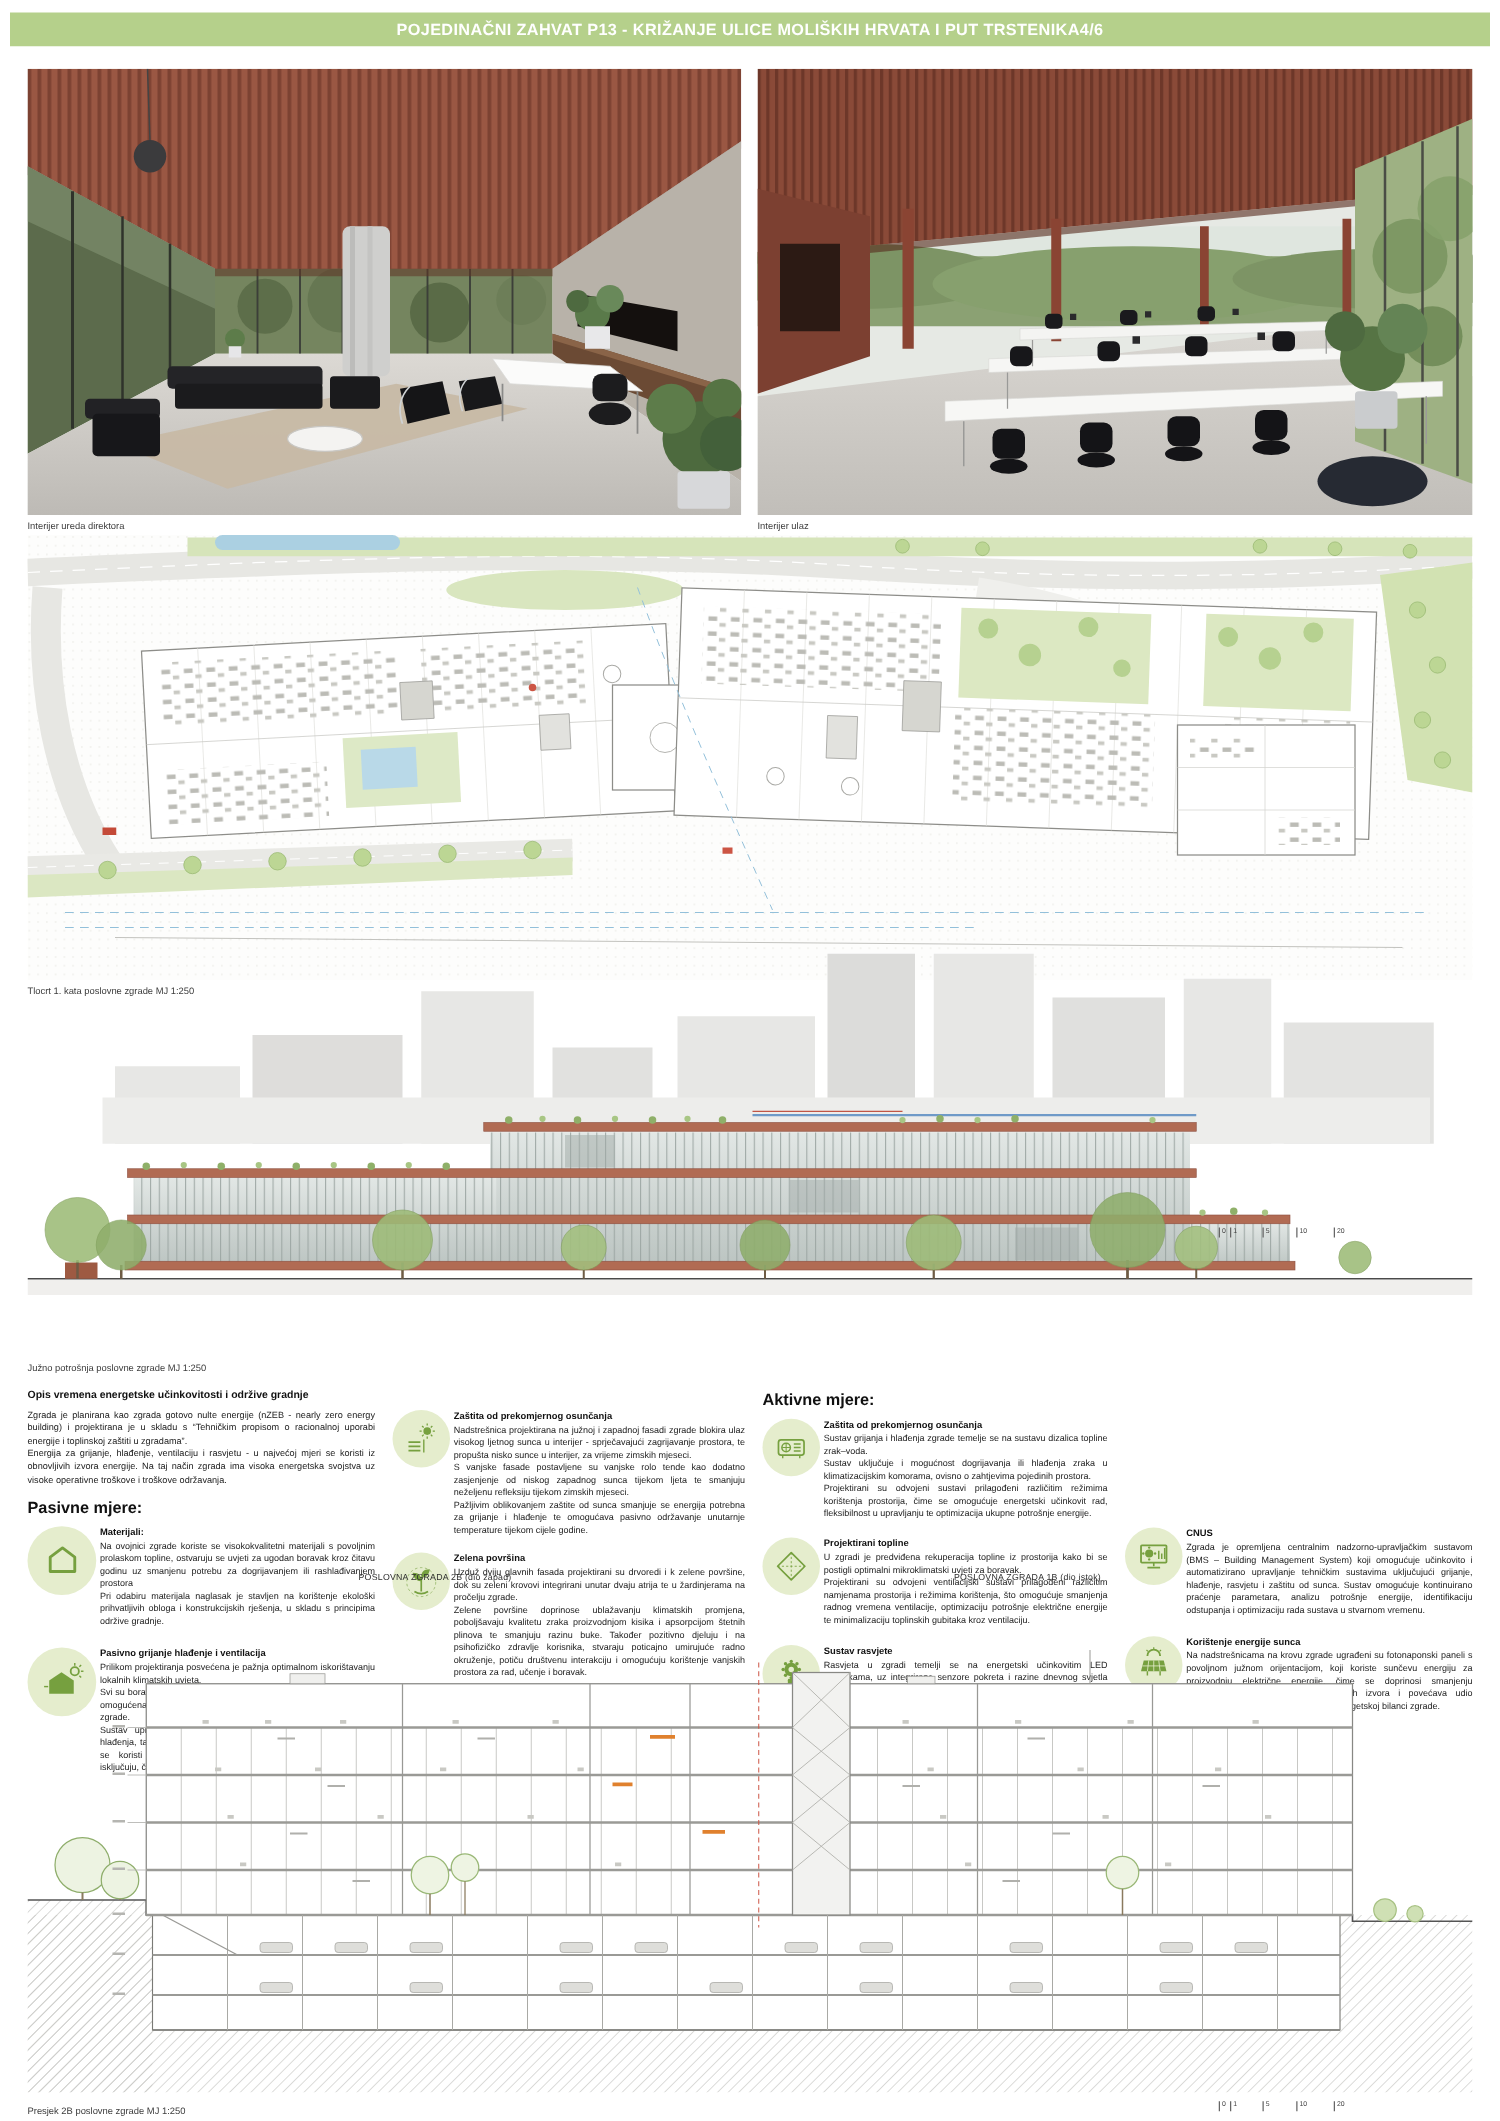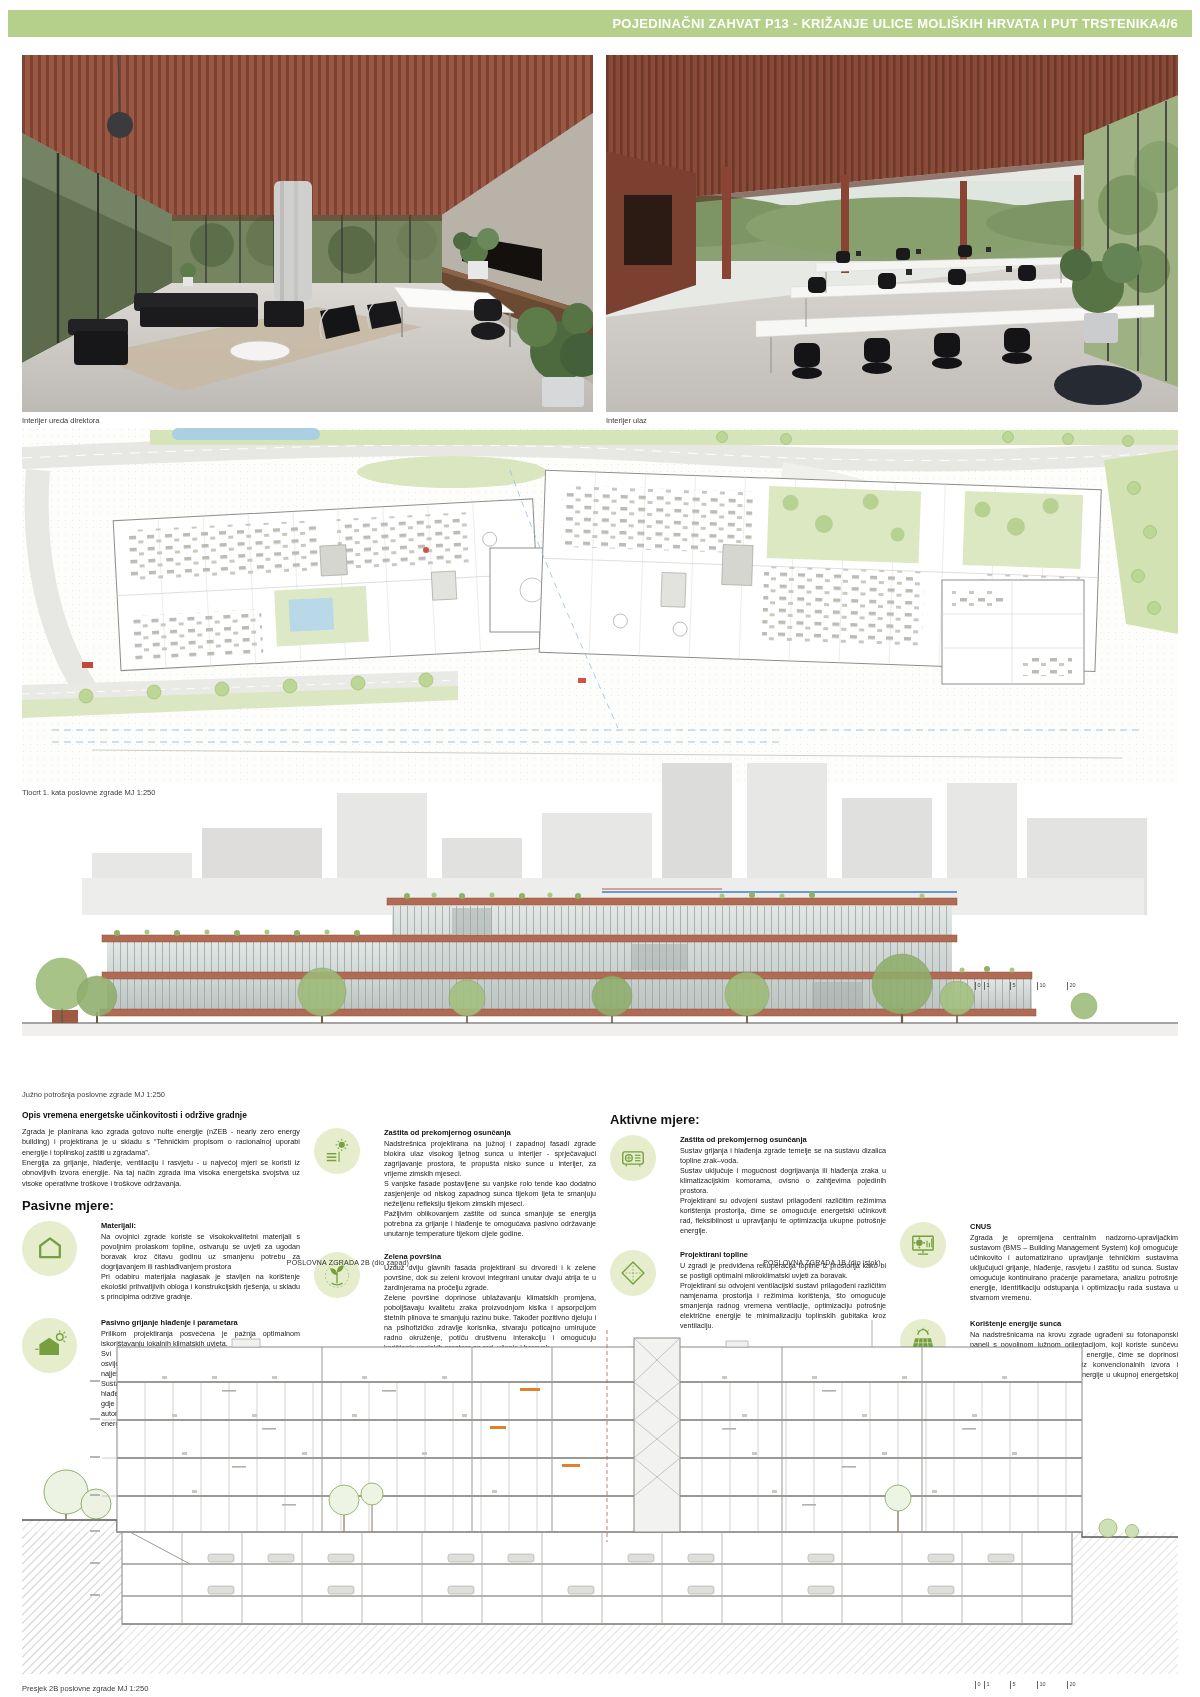--- a/index.html
+++ b/index.html
@@ -1,29 +1,29 @@
 <!DOCTYPE html>
 <html><head>
 <meta charset="utf-8">
 <style>
   *{margin:0;padding:0;box-sizing:border-box}
   html,body{background:#ffffff}
   body{width:1200px;height:1697px;position:relative;font-family:"Liberation Sans",sans-serif;overflow:hidden}
   .abs{position:absolute}
   .header-bar{left:8px;top:10px;width:1184px;height:27px;background:#b5d08b;color:#fff;
-    display:flex;align-items:center;justify-content:flex-end;padding:0 14px;
+    display:flex;align-items:center;justify-content:center;padding:0 14px;
     font-weight:700;font-size:13px;letter-spacing:.3px}
   .caption{font-size:7.5px;color:#3c3c3c}
   svg{display:block}
   .concept{left:22px;top:1110px;width:1156px;display:grid;grid-template-columns:292px 296px 290px 278px}
   .col{padding-right:14px}
   .colhead{font-weight:700;font-size:8.4px;color:#111;margin-bottom:7px}
   .intro{font-size:7.3px;line-height:1.42;text-align:justify;color:#1b1b1b;white-space:pre-line;margin-bottom:6px}
   .subhead{font-weight:700;font-size:13px;color:#111;margin:9px 0 8px}
-  .citem{display:flex;gap:24px;align-items:flex-start}
+  .citem{display:flex;gap:3px;align-items:flex-start}
   .icircle{width:46px;height:46px;min-width:46px;border-radius:50%;background:#e5edcd;
     display:flex;align-items:center;justify-content:center}
   .big>.icircle{width:55px;height:55px;min-width:55px}
   .ctitle{font-size:7.5px;font-weight:700;color:#111;margin-bottom:1.5px}
   .cbody{font-size:7.2px;line-height:1.4;text-align:justify;color:#1b1b1b;white-space:pre-line}
   .seclabel{font-size:7px;color:#2e2e2e;letter-spacing:.2px}
   .scalebar{display:flex;align-items:flex-start;font-size:5.5px;color:#444}
   .scalebar span{border-left:1px solid #666;padding-left:1.5px;height:8px}
   .scalebar span:nth-child(1){width:9px}
   .scalebar span:nth-child(2){width:26px}
@@ -466,21 +466,21 @@
           <g stroke="#76a03f" stroke-width="1.4">
             <line x1="34" y1="3" x2="34" y2="5.5"></line>
               <line x1="40" y1="11" x2="42.5" y2="11"></line>
             <line x1="38.5" y1="6.5" x2="40.2" y2="4.8"></line>
               <line x1="38.5" y1="15.5" x2="40.2" y2="17.2"></line>
           </g>
           <line x1="4" y1="26" x2="8" y2="26" stroke="#76a03f" stroke-width="1.4"></line>
         </svg>
       </div>
       <div class="ctext">
-        <div class="ctitle">Pasivno grijanje hlađenje i parametara</div>
+        <div class="ctitle">Pasivno grijanje hlađenje i ventilacija</div>
         <div class="cbody">Prilikom projektiranja posvećena je pažnja optimalnom iskorištavanju lokalnih klimatskih uvjeta.
 Svi su boravišni i radni prostori su po danu prirodno osvijetljeni, te je omogućena i prirodna ventilacija kao najjeftiniji oblik hlađenja zgrade.
 Sustav upravljanja omogućuje automatsku regulaciju grijanja i hlađenja, tako da se prilikom otvaranja prozora u prostorijama gdje se koristi prirodna ventilacija, mehanički sustavi automatski isključuju, čime se manjuje nepotrebna potrošnja energije.</div>
       </div>
     </div>
   </div>
 
   <div class="col">
     <div class="citem" style="margin-top:18px">
       <div class="icircle">

